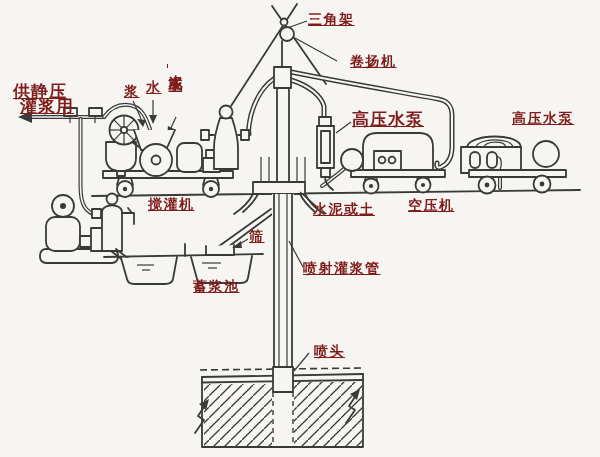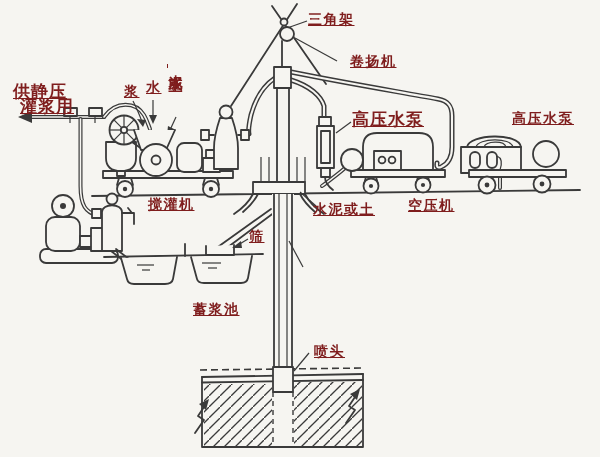--- a/index.html
+++ b/index.html
@@ -250,15 +250,16 @@
   <div class="label" style="left:146px;top:80px;">水</div>
   <div class="label vert" style="left:169px;top:64px;">水泥或土</div>
   <div class="label" style="left:308px;top:12px;">三角架</div>
   <div class="label" style="left:350px;top:54px;">卷扬机</div>
   <div class="label small" style="left:352px;top:111px;">高压水泵</div>
   <div class="label" style="left:512px;top:111px;">高压水泵</div>
   <div class="label" style="left:148px;top:197px;">搅灌机</div>
   <div class="label" style="left:313px;top:202px;">水泥或土</div>
   <div class="label" style="left:396px;top:198px;margin-left:12px;">空压机</div>
   <div class="label" style="left:249px;top:229px;">筛</div>
-  <div class="label" style="left:193px;top:302px;">蓄浆池</div>
+  <div class="label" style="left:303px;top:261px;">喷射灌浆管</div>
+  <div class="label" style="left:193px;top:279px;">蓄浆池</div>
   <div class="label" style="left:314px;top:344px;">喷头</div>
 </div>
 
 </body></html>

